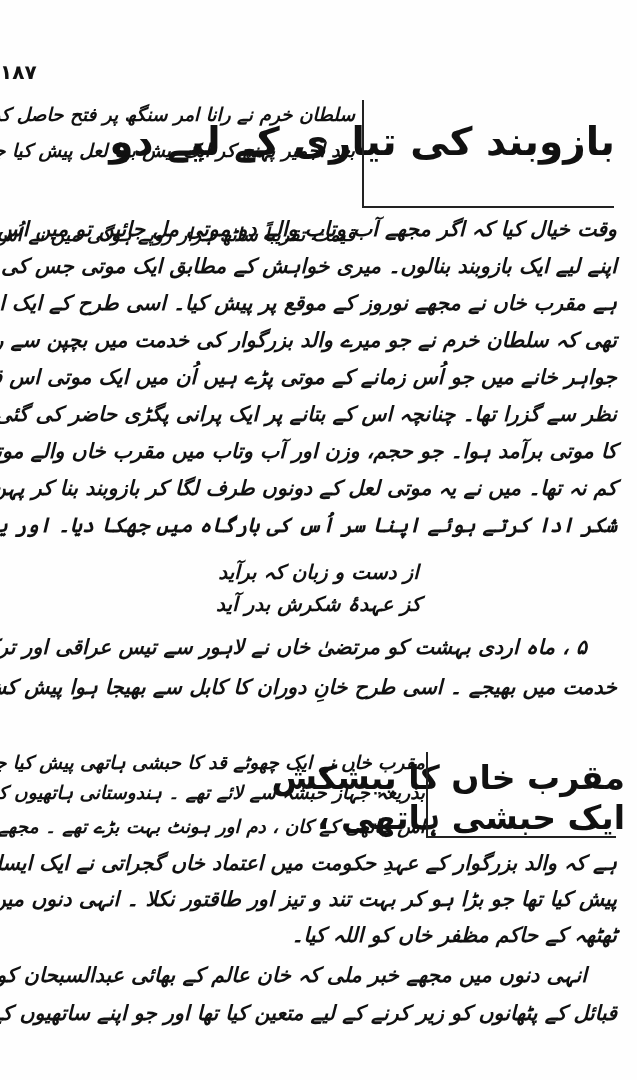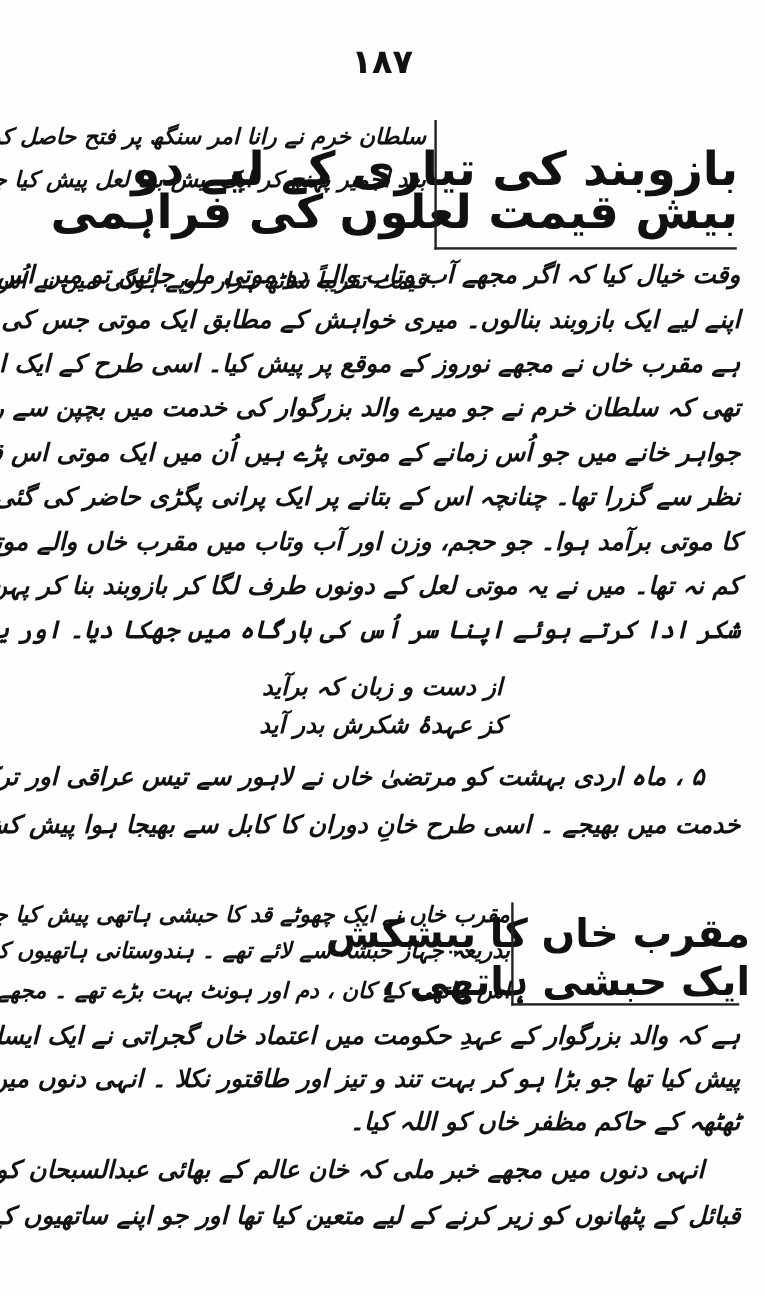--- a/index.html
+++ b/index.html
@@ -1,20 +1,20 @@
 <!DOCTYPE html>
 <html><head>
 <meta charset="utf-8">
 <style>
   html, body { margin: 0; padding: 0; background: #ffffff; }
   body { width: 637px; height: 1080px; position: relative; overflow: hidden;
          font-family: "DejaVu Sans", sans-serif; color: #111; }
   .page { position: absolute; left: 0; top: 0; width: 637px; height: 1080px; background: #fefefe; }
-  .page-number { position: absolute; top: 35px; left: 0; width: 637px; text-align: center;
-                 font-size: 28px; font-weight: bold; letter-spacing: 1px; }
+  .page-number { position: absolute; top: 60px; left: 0; width: 637px; text-align: left;
+                 font-size: 20px; font-weight: bold; letter-spacing: 1px; }
   .line { position: absolute; right: 20px; width: 590px; direction: rtl; text-align: justify;
           text-align-last: justify; font-size: 20.5px; line-height: 30px; white-space: nowrap;
           font-style: italic; font-weight: bold; }
   .line.last { text-align-last: right; }
   .line.indent { padding-right: 30px; box-sizing: border-box; }
   .line.narrow { width: 320px; right: 235px; font-size: 18.5px; }
   .line.narrow2 { width: 285px; right: 255px; font-size: 18.5px; }
   .verse { position: absolute; width: 637px; left: 0; direction: rtl; text-align: center;
            font-size: 20px; font-weight: bold; font-style: italic; line-height: 28px; }
   .side-heading { position: absolute; direction: rtl; text-align: right; font-weight: bold;
@@ -24,21 +24,20 @@
 </style>
 </head>
 <body>
 
 <div class="page">
 
   <div class="page-number">۱۸۷</div>
 
   <div class="side-heading" style="right:22px; top:124px;">
     <div>بازوبند کی تیاری کے لیے دو</div>
-    <div>بیش قیمت لعلوں کی فراہمی</div>
   </div>
   <div class="box-rule-v" style="left:362px; top:100px; height:108px;"></div>
   <div class="box-rule-h" style="left:362px; top:206px; width:252px;"></div>
 
   <div class="line narrow2" style="top:100px; right:282px; width:300px;">سلطان خرم نے رانا امر سنگھ پر فتح حاصل کرنے کے</div>
   <div class="line narrow2" style="top:136px; right:282px; width:300px;">بعد اجمیر پہنچ کر ایک بیش بہا لعل پیش کیا جس کی</div>
   <div class="line narrow2" style="top:172px; right:282px; width:300px;margin-top:48px;">قیمت تقریباً ساٹھ ہزار روپے ہوگی میں نے اُس</div>
 
   <div class="line" style="top:214px;">وقت خیال کیا کہ اگر مجھے آب وتاب والے دو موتی مل جائیں تو میں اس لعل اور ان موتیوں سے</div>
   <div class="line" style="top:251px;">اپنے لیے ایک بازوبند بنالوں۔ میری خواہش کے مطابق ایک موتی جس کی قیمت بیس ہزار روپے</div>

